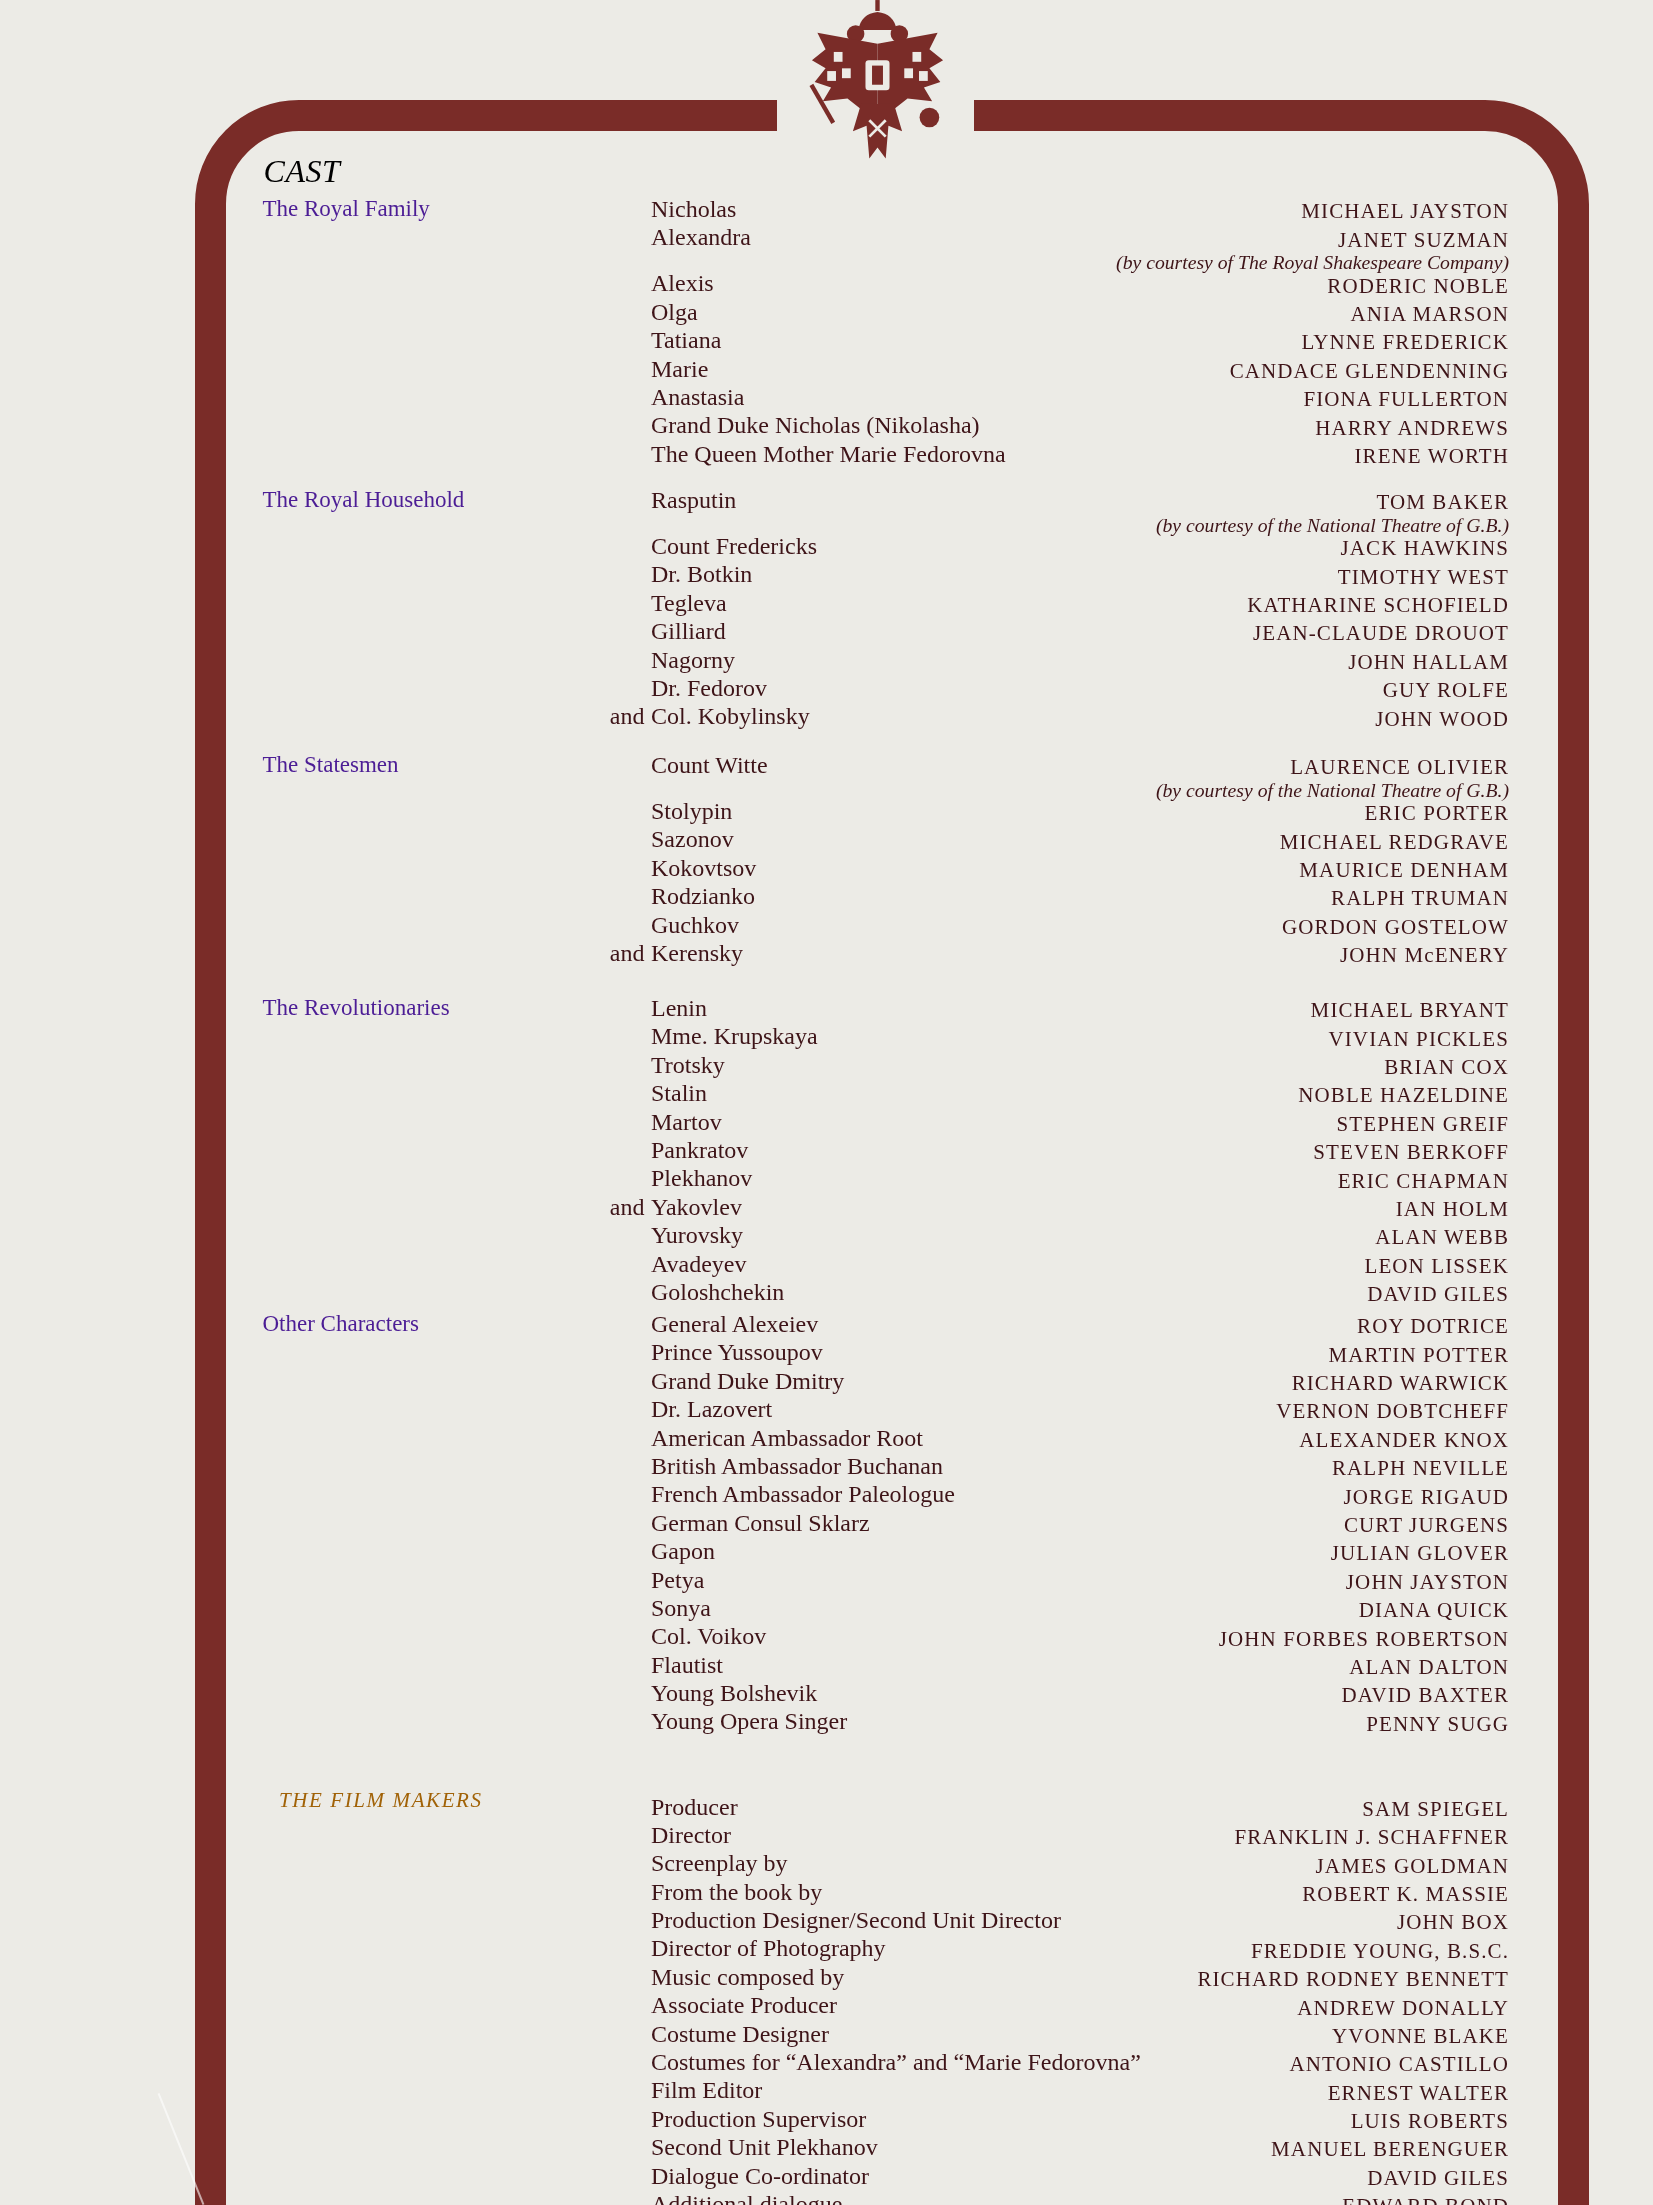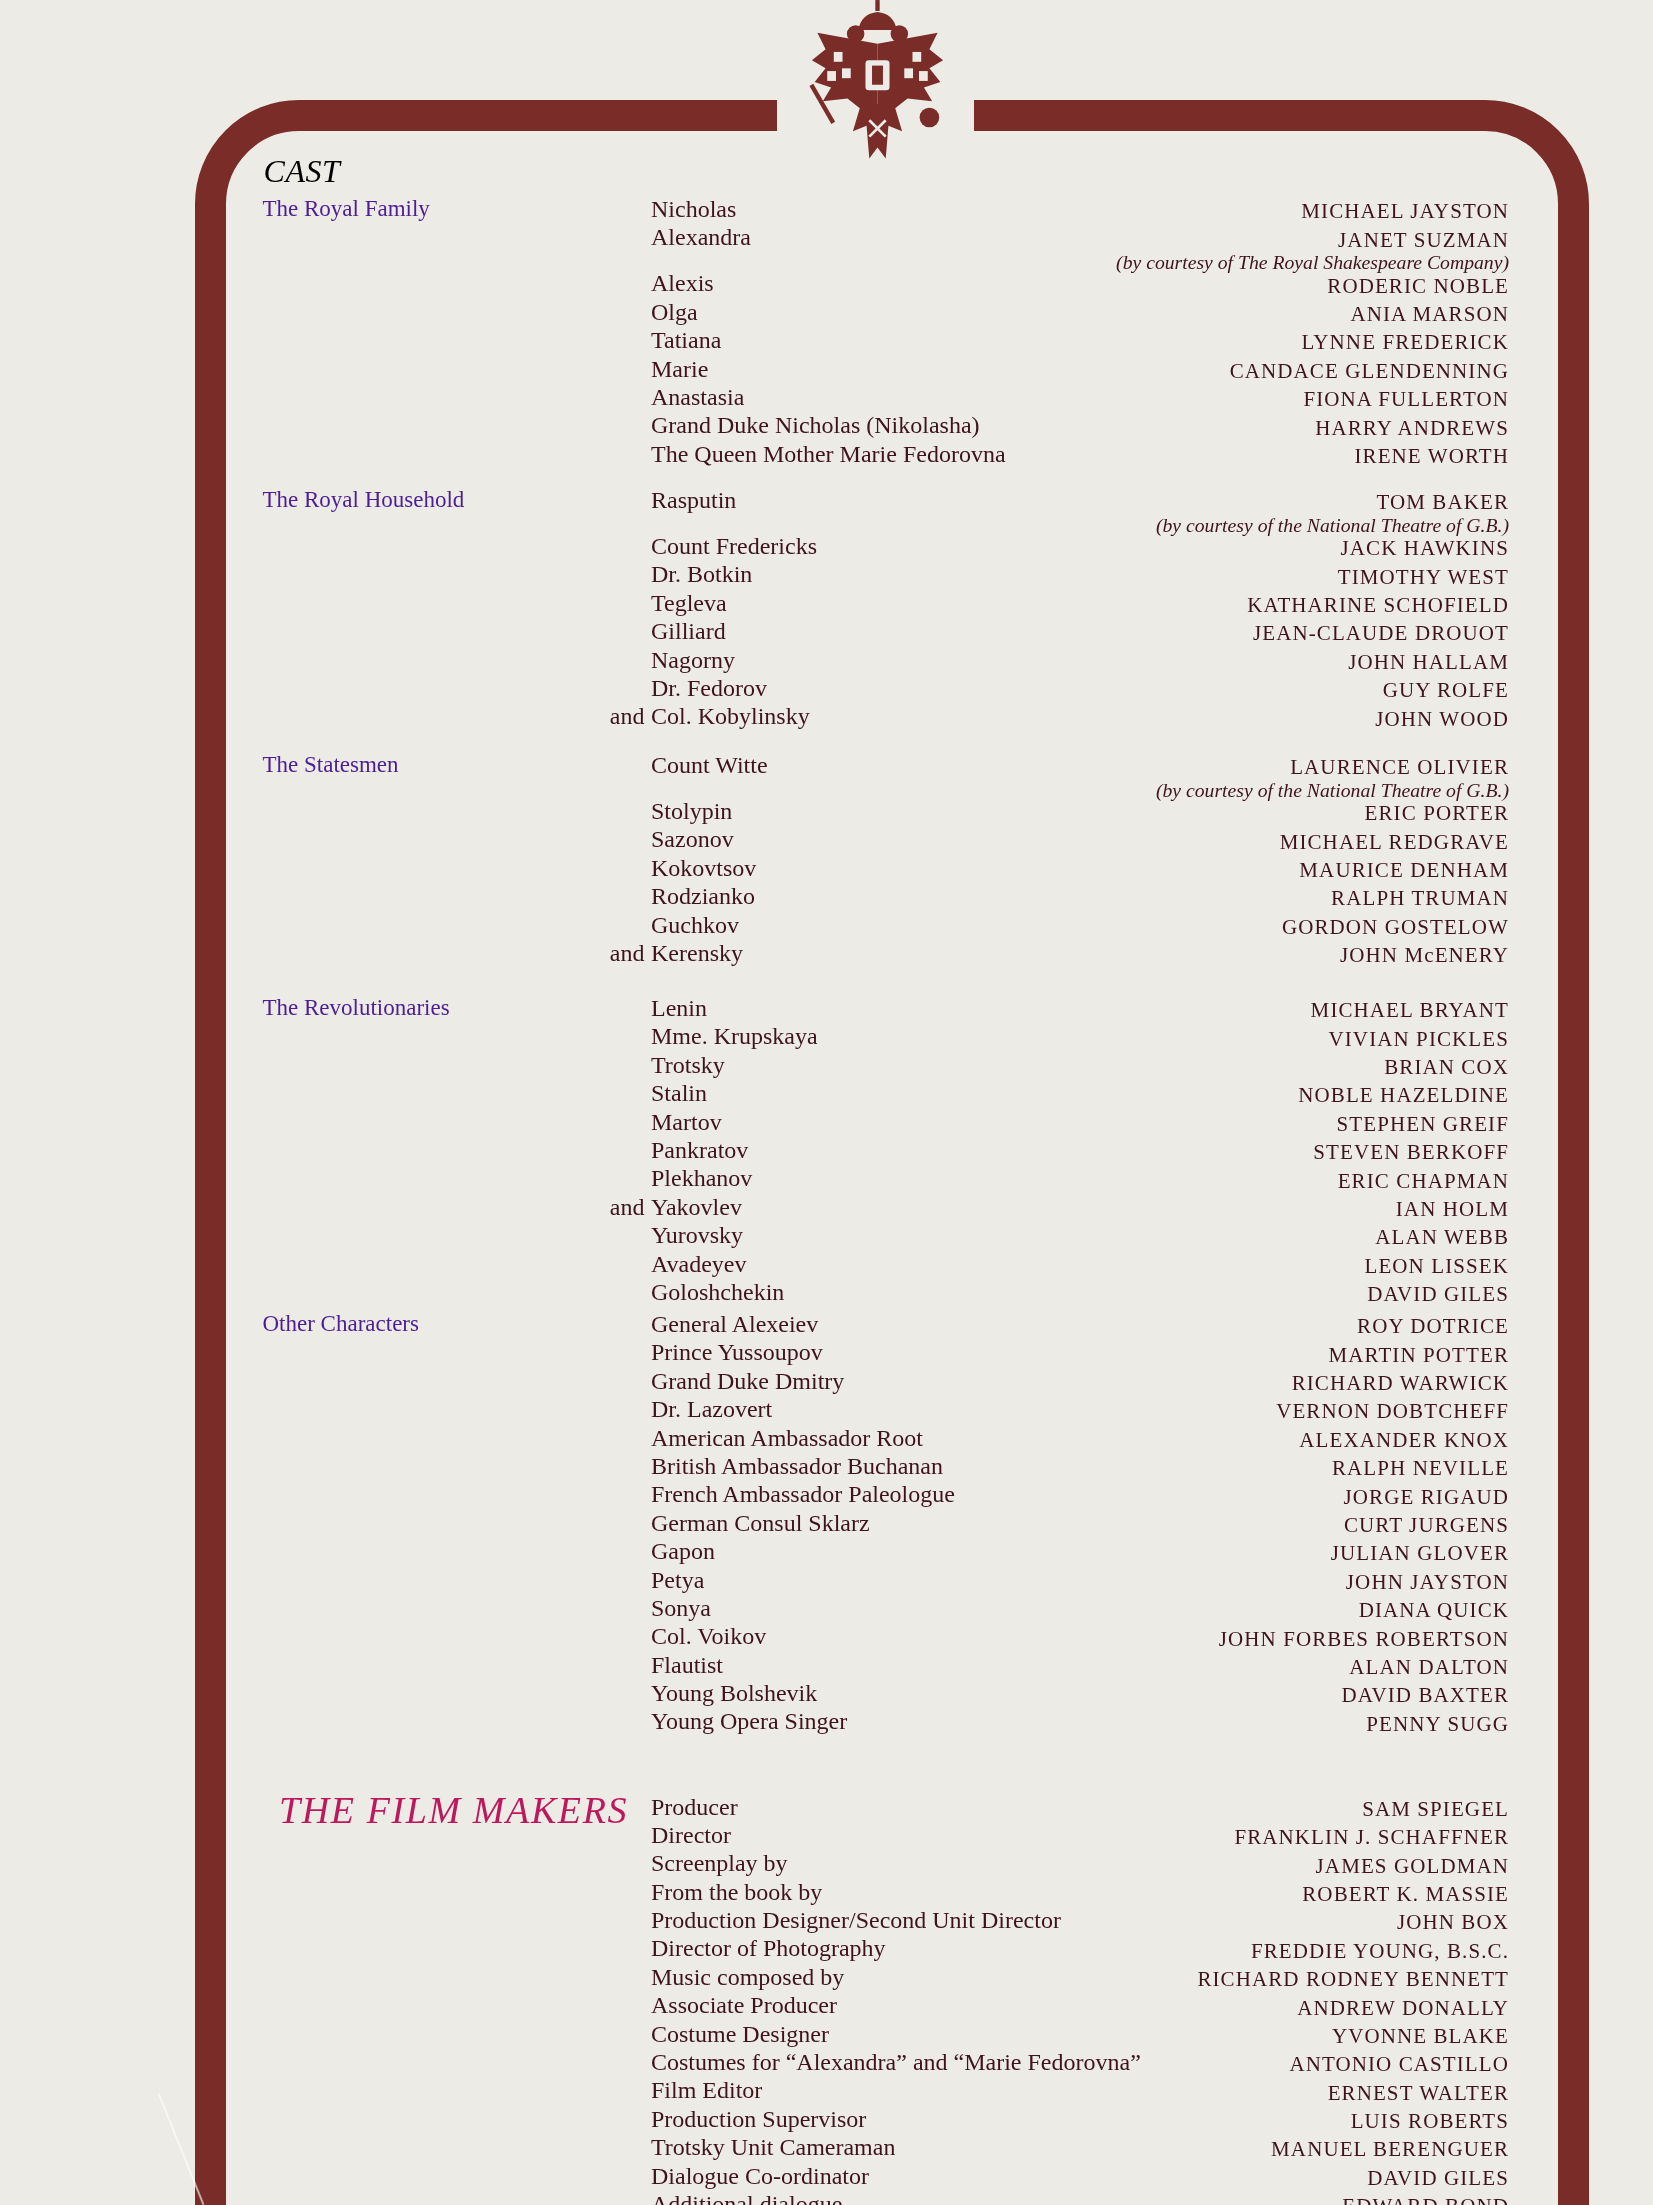--- a/index.html
+++ b/index.html
@@ -114,23 +114,23 @@
       top: 27px;
       font-style: italic;
       font-size: 19.7px;
       white-space: nowrap;
       color: #3e1418;
     }
     .filmmakers-heading {
       position: absolute;
       left: 22px;
       font-style: italic;
-      font-size: 38px;
+      font-size: 21px;
       letter-spacing: 1.6px;
-      color: #be185d;
+      color: #a16207;
       white-space: nowrap;
     }
     .crease {
       position: absolute;
       left: 180px;
       top: 2089px;
       width: 2.2px;
       height: 120px;
       background: rgba(255,255,255,0.6);
       transform: rotate(-22deg);
@@ -457,21 +457,21 @@
         </div>
       <div class="row">
           <span class="role">Film Editor</span>
           <span class="actor">ERNEST WALTER</span>
         </div>
       <div class="row">
           <span class="role">Production Supervisor</span>
           <span class="actor">LUIS ROBERTS</span>
         </div>
       <div class="row">
-          <span class="role">Trotsky Unit Cameraman</span>
+          <span class="role">Second Unit Plekhanov</span>
           <span class="actor">MANUEL BERENGUER</span>
         </div>
       <div class="row">
           <span class="role">Dialogue Co-ordinator</span>
           <span class="actor">DAVID GILES</span>
         </div>
       <div class="row">
           <span class="role">Additional dialogue</span>
           <span class="actor">EDWARD BOND</span>
         </div>

